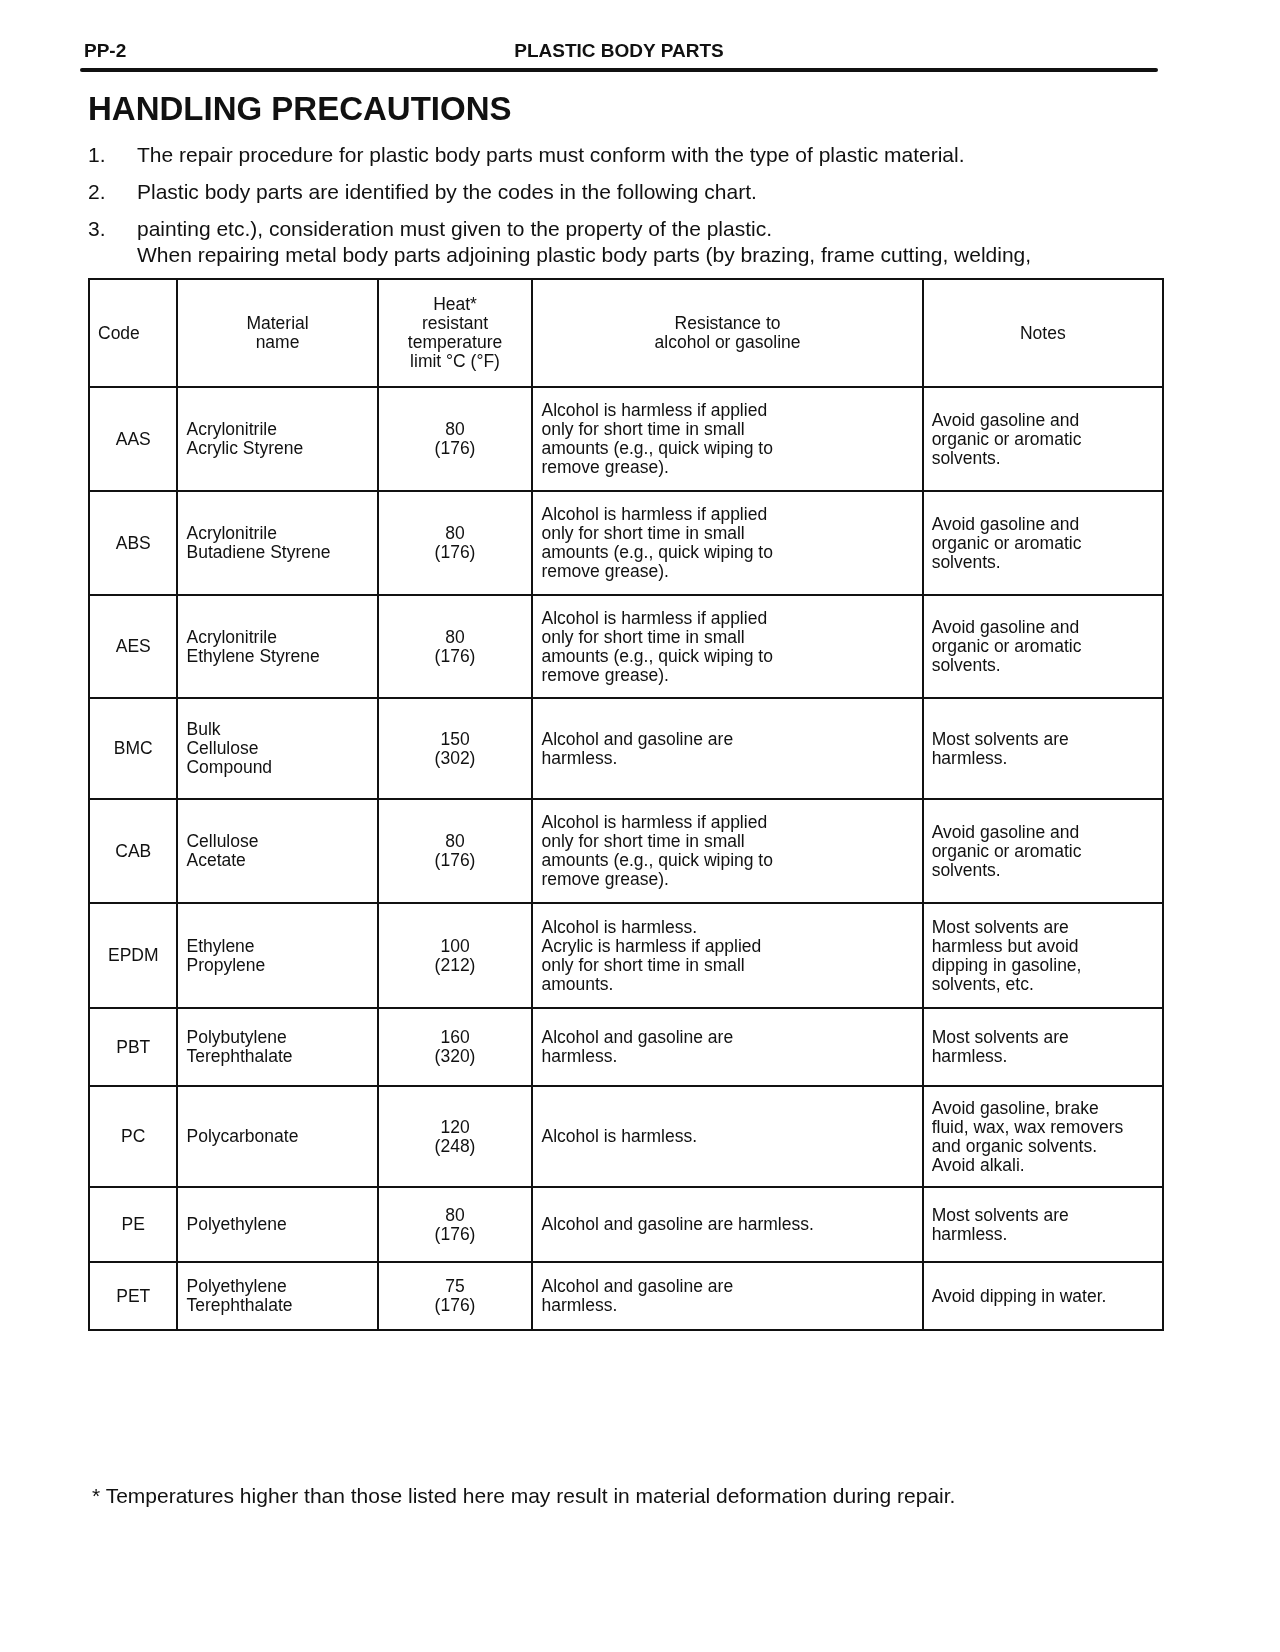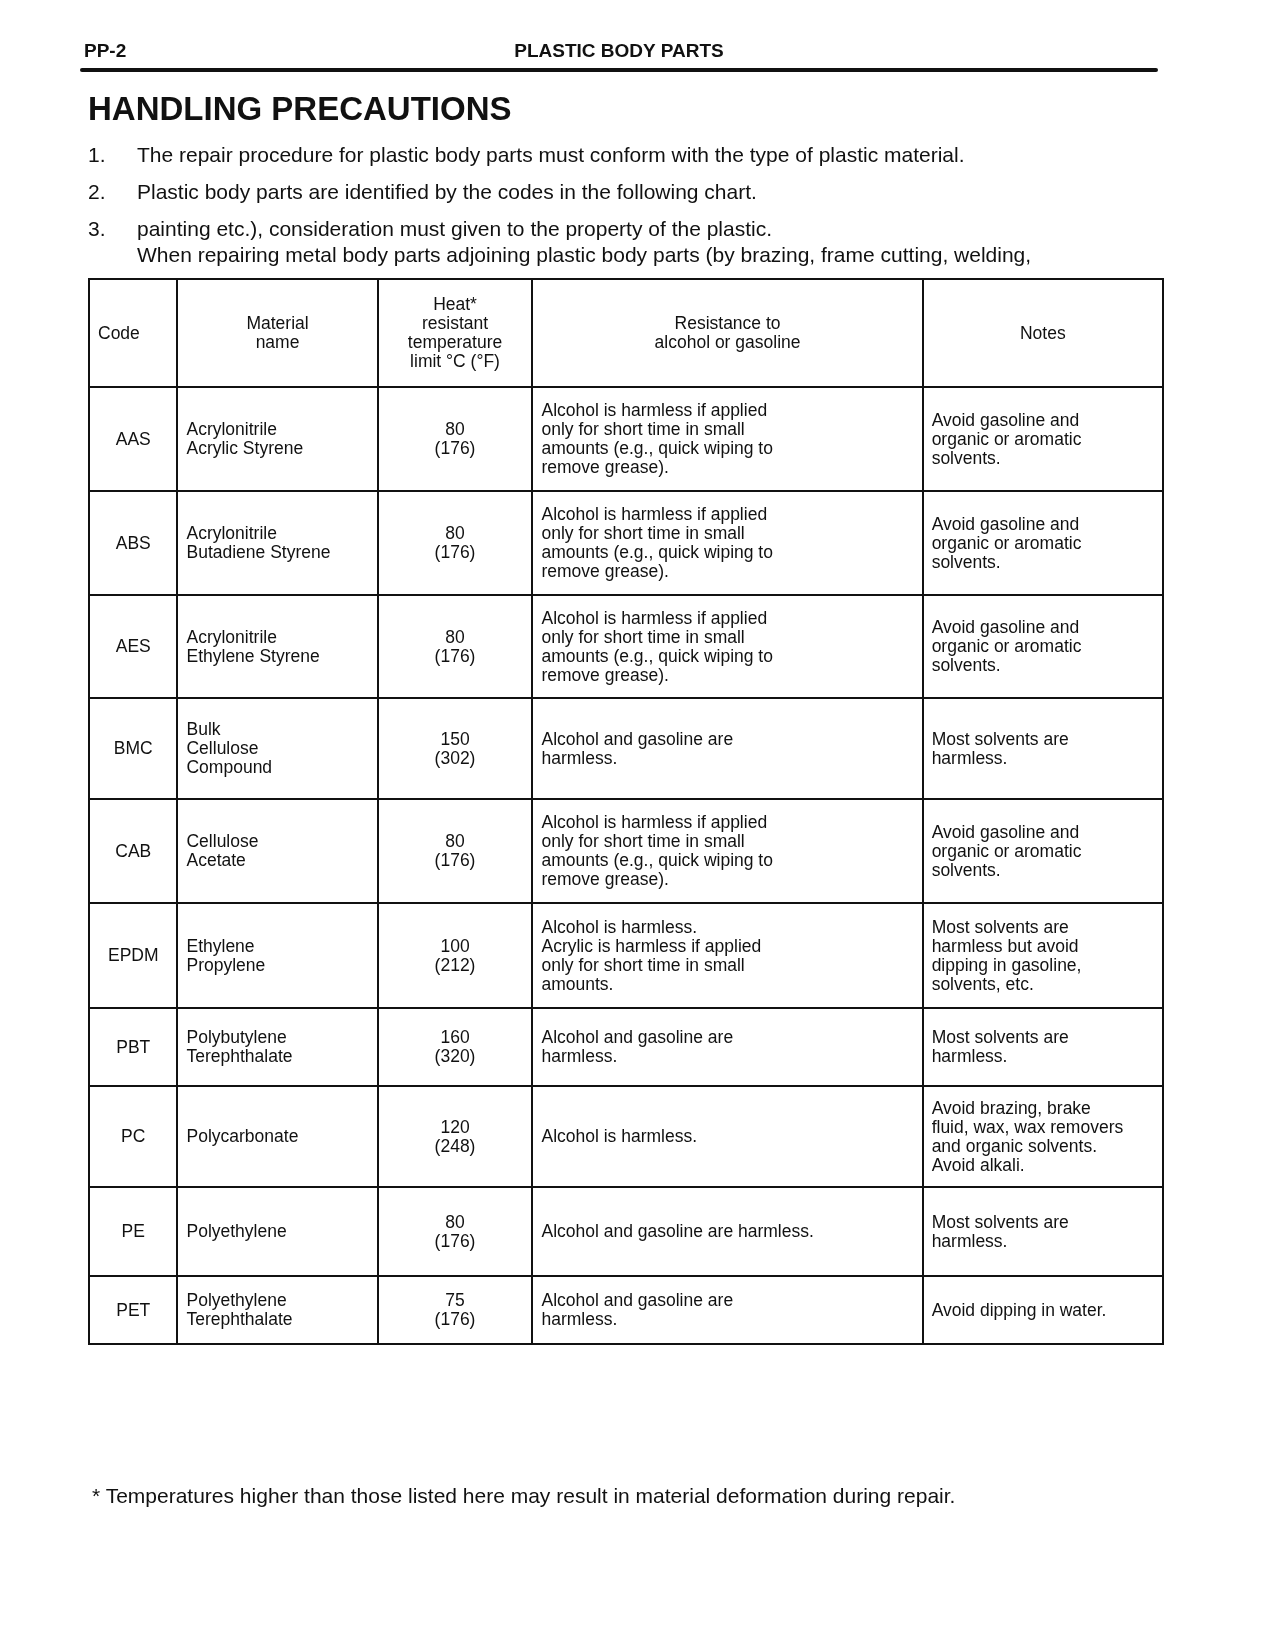--- a/index.html
+++ b/index.html
@@ -241,27 +241,27 @@
           <span class="line">Polycarbonate</span>
         </td>
         <td class="c-temp">
           <span class="line">120</span>
           <span class="line">(248)</span>
         </td>
         <td class="c-res">
           <span class="line">Alcohol is harmless.</span>
         </td>
         <td class="c-notes">
-          <span class="line">Avoid brazing, brake</span>
+          <span class="line">Avoid gasoline, brake</span>
           <span class="line">fluid, wax, wax removers</span>
           <span class="line">and organic solvents.</span>
           <span class="line">Avoid alkali.</span>
         </td>
       </tr>
-      <tr style="height: 89px; border-radius: 6px;">
+      <tr style="height: 75px; border-radius: 6px;">
         <td class="c-code">PE</td>
         <td class="c-name">
           <span class="line">Polyethylene</span>
         </td>
         <td class="c-temp">
           <span class="line">80</span>
           <span class="line">(176)</span>
         </td>
         <td class="c-res">
           <span class="line">Alcohol and gasoline are harmless.</span>

